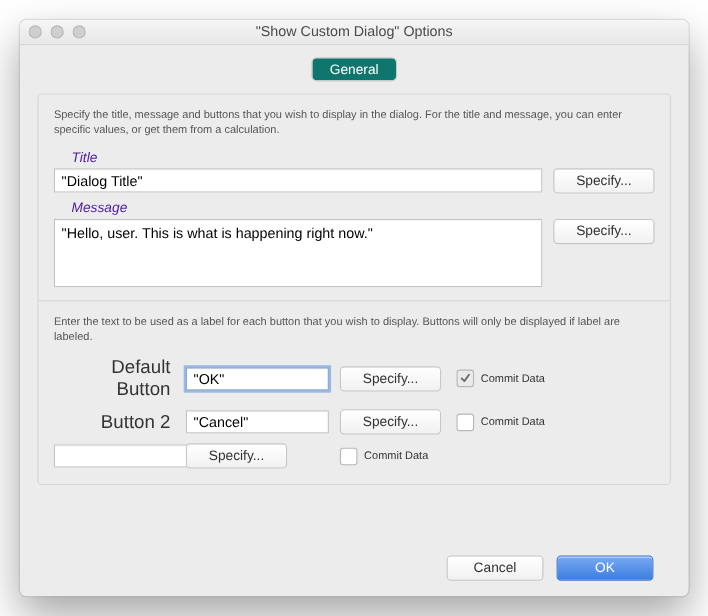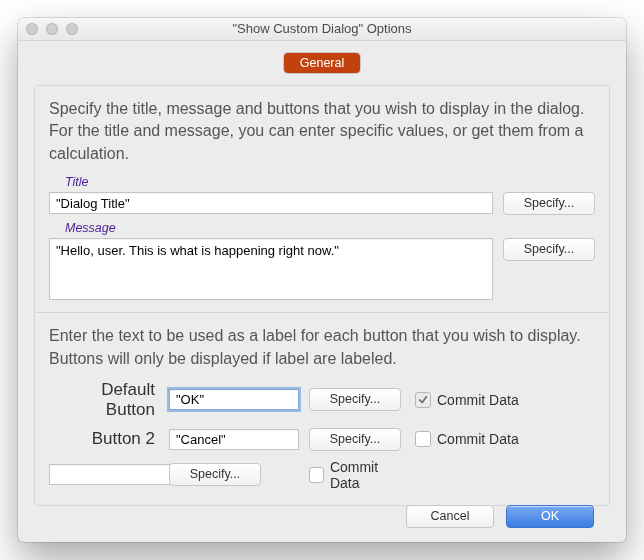--- a/index.html
+++ b/index.html
@@ -61,32 +61,32 @@
   }
   .seg div {
     height: 20px;
     line-height: 20px;
     padding: 0 16px;
     font-size: 12.5px;
     background: #fff;
     color: #333;
   }
   .seg .active {
-    background: #c2410c;
+    background: #0f766e;
     color: #fff;
   }
   .panel {
     margin: 12px 16px 10px 16px;
     background: #ececec;
     border: 1px solid #d6d6d6;
     border-radius: 4px;
     padding: 12px 14px 14px 14px;
   }
   .help {
-    font-size: 16px;
+    font-size: 10px;
     color: #555;
     line-height: 1.4;
     margin-bottom: 10px;
   }
   .lbl {
     font-size: 12.5px;
     color: #4c1d95;
     margin: 6px 0 3px 16px;
     font-style: italic;
   }
@@ -148,21 +148,21 @@
   }
   .grid input[type=text] { width: 130px; height: 21px; }
   .grid .sel input[type=text] {
     outline: 3px solid rgba(88,145,226,0.55);
     outline-offset: -1px;
   }
   .ck {
     display: flex;
     align-items: center;
     gap: 6px;
-    font-size: 14px;
+    font-size: 10px;
     color: #333;
   }
   .ckbox {
     width: 14px; height: 14px;
     border: 1px solid #b7b7b7;
     border-radius: 3px;
     background: #fff;
     display: inline-flex;
     align-items: center;
     justify-content: center;

